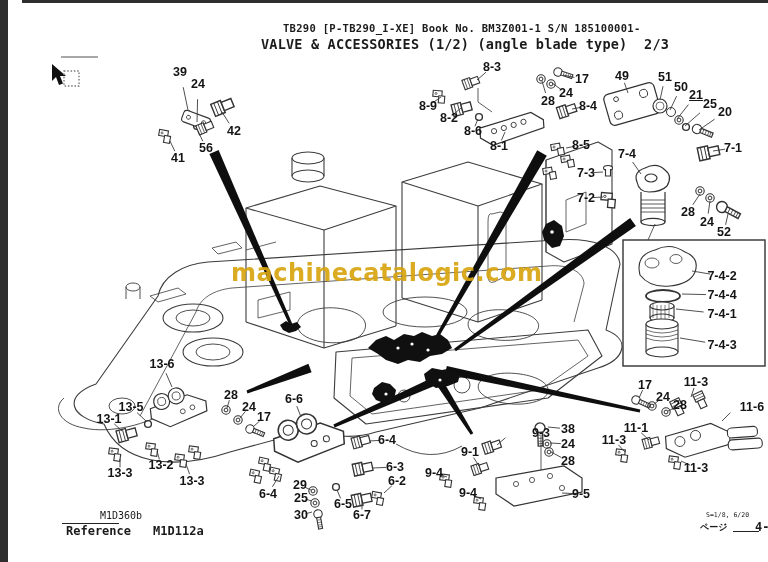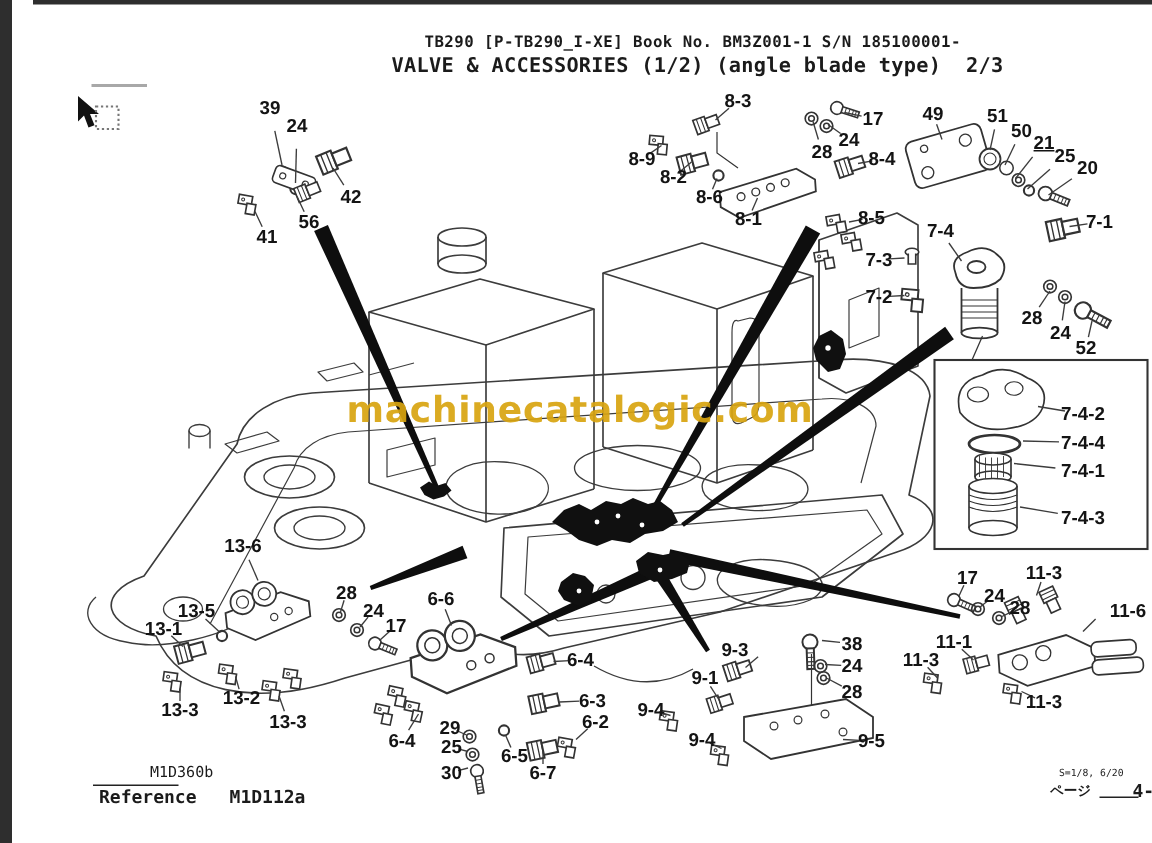--- a/index.html
+++ b/index.html
@@ -416,21 +416,21 @@
       <div class="plabel" style="left: 294px; top: 399px;">6-6</div>
       <div class="plabel" style="left: 387px; top: 440px;">6-4</div>
       <div class="plabel" style="left: 395px; top: 467px;">6-3</div>
       <div class="plabel" style="left: 397px; top: 481px;">6-2</div>
       <div class="plabel" style="left: 268px; top: 494px;">6-4</div>
       <div class="plabel" style="left: 300px; top: 485px;">29</div>
       <div class="plabel" style="left: 301px; top: 498px;">25</div>
       <div class="plabel" style="left: 301px; top: 515px;">30</div>
       <div class="plabel" style="left: 343px; top: 504px;">6-5</div>
       <div class="plabel" style="left: 362px; top: 515px;">6-7</div>
-      <div class="plabel" style="left: 490px; top: 433px;">9-3</div>
+      <div class="plabel" style="left: 541px; top: 433px;">9-3</div>
       <div class="plabel" style="left: 568px; top: 429px;">38</div>
       <div class="plabel" style="left: 568px; top: 444px;">24</div>
       <div class="plabel" style="left: 568px; top: 461px;">28</div>
       <div class="plabel" style="left: 470px; top: 452px;">9-1</div>
       <div class="plabel" style="left: 434px; top: 473px;">9-4</div>
       <div class="plabel" style="left: 468px; top: 493px;">9-4</div>
       <div class="plabel" style="left: 581px; top: 494px;">9-5</div>
       <div class="plabel" style="left: 645px; top: 385px;">17</div>
       <div class="plabel" style="left: 663px; top: 397px;">24</div>
       <div class="plabel" style="left: 680px; top: 405px;">28</div>

